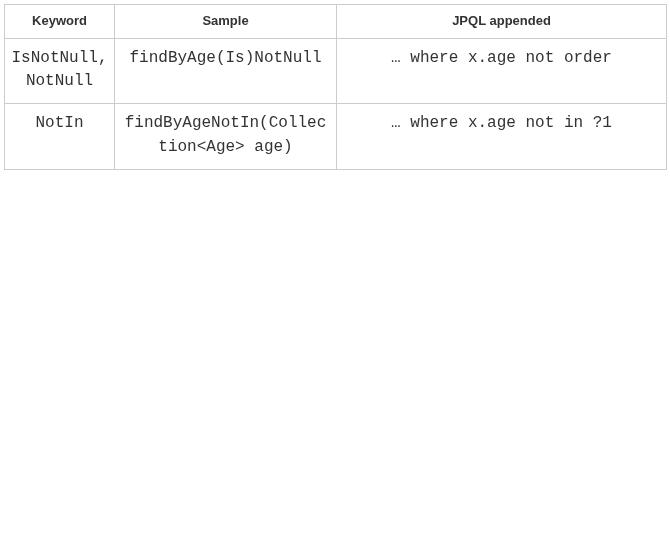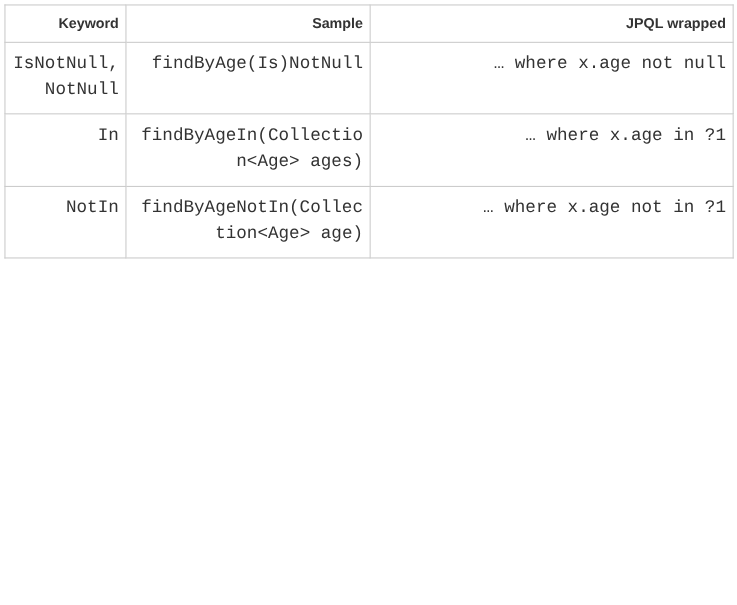--- a/index.html
+++ b/index.html
@@ -10,21 +10,21 @@
       color: #333;
       background: #fff;
     }
     table {
       border-collapse: collapse;
       width: 662px;
       table-layout: fixed;
     }
     th, td {
       border: 1px solid #ccc;
-      text-align: right;
+      text-align: center;
       vertical-align: top;
       padding: 8px 6px 10px 6px;
       word-break: break-word;
       overflow: hidden;
     }
     th {
       font-family: Arial, Helvetica, sans-serif;
       font-weight: bold;
       font-size: 13px;
       background: #fff;
@@ -46,33 +46,28 @@
 <table>
   <colgroup>
     <col class="c1">
       <col class="c2">
       <col class="c3">
   </colgroup>
   <thead>
     <tr>
       <th>Keyword</th>
       <th>Sample</th>
-      <th>JPQL wrapped</th>
+      <th>JPQL appended</th>
     </tr>
   </thead>
   <tbody id="rows">
   <tr>
         <td class="cell"><code>IsNotNull,NotNull</code></td>
         <td class="cell"><code>findByAge(Is)NotNull</code></td>
-        <td class="cell"><code>… where x.age not null</code></td>
-      </tr>
-      <tr>
-        <td class="cell"><code>In</code></td>
-        <td class="cell"><code>findByAgeIn(Collection&lt;Age&gt; ages)</code></td>
-        <td class="cell"><code>… where x.age in ?1</code></td>
+        <td class="cell"><code>… where x.age not order</code></td>
       </tr>
       <tr>
         <td class="cell"><code>NotIn</code></td>
         <td class="cell"><code>findByAgeNotIn(Collection&lt;Age&gt; age)</code></td>
         <td class="cell"><code>… where x.age not in ?1</code></td>
       </tr>
     </tbody>
 </table>
 
 </body></html>

